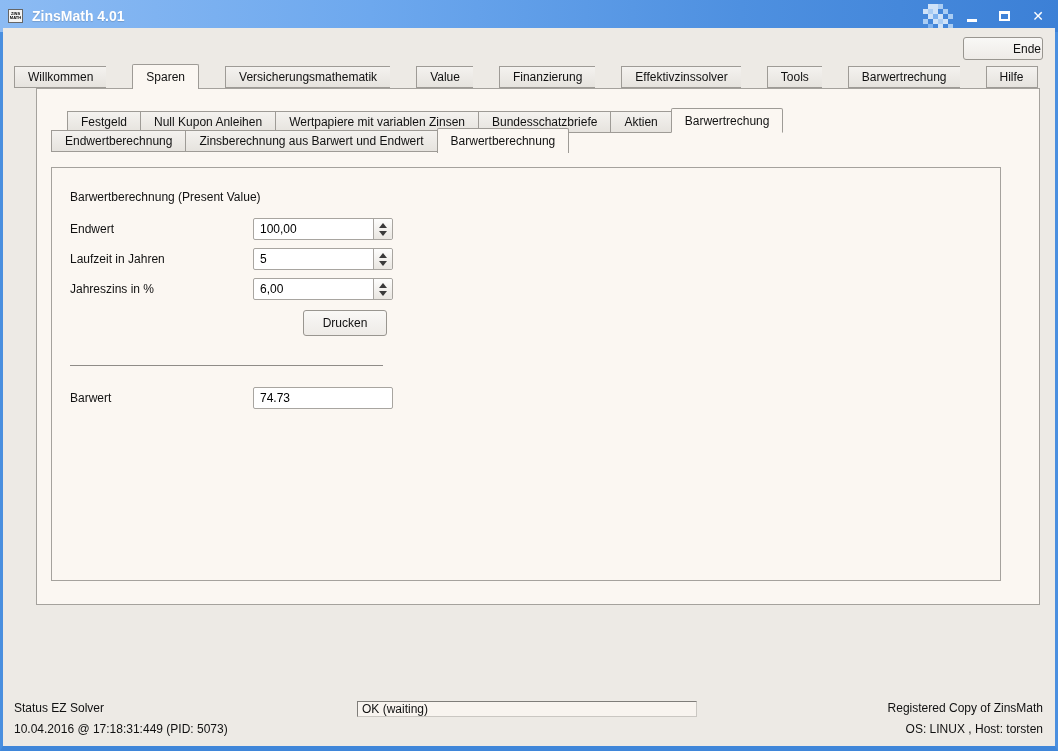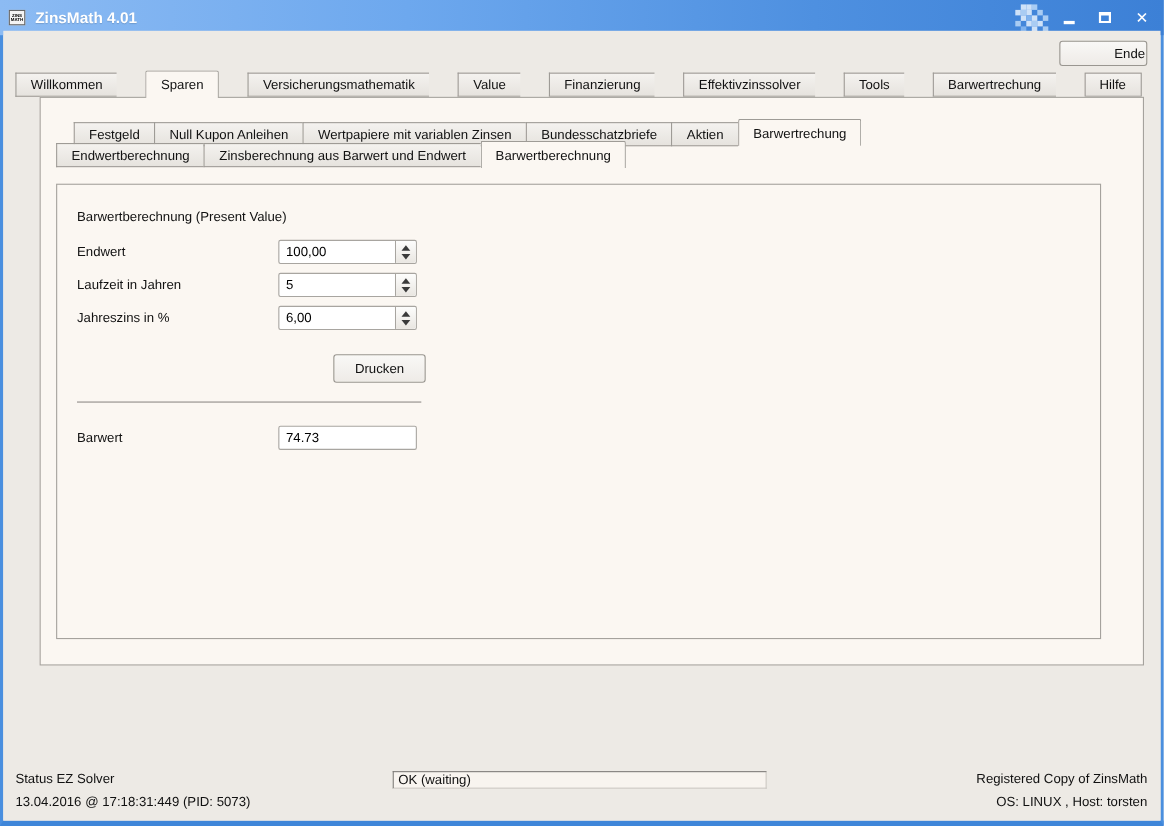--- a/index.html
+++ b/index.html
@@ -64,30 +64,30 @@
   .outer-pane { position:absolute; left:33px; top:60px; width:1004px; height:517px; }
   .sub-tabrow { position:absolute; left:2px; top:18px; height:26px;padding-left:28px; }
   .sub-tabrow .tab.selected { margin-bottom:0; border-bottom:1px solid transparent; }
   .inner-tabrow { position:absolute; left:14px; top:38px; height:25px; }
   .inner-pane { position:absolute; left:14px; top:78px; width:950px; height:414px; }
 
   
   .form-heading { position:absolute; left:18px; top:22px; font-size:12px; }
   .form-row { position:absolute; left:0; height:22px; width:100%; }
   .form-row .row-label { position:absolute; left:18px; top:4px; }
-  .field { position:absolute; left:201px; top:0; width:126px; height:22px;
+  .field { position:absolute; left:201px; top:0; width:140px; height:22px;
            background:#fff; border:1px solid #a8a5a0; border-radius:2px; display:flex; }
   .field input { flex:1 1 auto; border:0; outline:none; background:transparent; font:12px "Liberation Sans","DejaVu Sans",sans-serif; padding-left:6px; min-width:0; }
   .spin { flex:0 0 19px; border-left:1px solid #a8a5a0; background:linear-gradient(#fdfdfc,#e9e6e1);
           display:flex; flex-direction:column; align-items:center; justify-content:center; gap:3px;
           border-top-right-radius:2px; border-bottom-right-radius:2px; }
   .arrow-up { width:0; height:0; border-left:4px solid transparent; border-right:4px solid transparent; border-bottom:5px solid #3a3a3a; }
   .arrow-down { width:0; height:0; border-left:4px solid transparent; border-right:4px solid transparent; border-top:5px solid #3a3a3a; }
   .row-endwert { top:50px; } .row-laufzeit { top:80px; } .row-zins { top:110px; }
-  .drucken-btn { position:absolute; left:251px; top:154px; width:84px; height:26px; }
+  .drucken-btn { position:absolute; left:251px; top:142px; width:84px; height:26px; }
   .separator { position:absolute; left:18px; top:197px; width:313px; height:1px; background:#8f8c88; }
   .row-barwert { top:219px; }
 
   
   .status-left { position:absolute; left:11px; bottom:6px; line-height:21px; }
   .status-right { position:absolute; right:12px; bottom:6px; line-height:21px; text-align:right; }
   .progress {
     position:absolute; left:354px; top:673px; width:340px; height:16px;
     background:#f8f4ef; border:1px solid; border-color:#7f7d79 #cac7c2 #cac7c2 #7f7d79;
     font-size:12px; line-height:14px; padding-left:4px; overflow:hidden;
@@ -217,21 +217,21 @@
           <span class="row-label">Barwert</span>
           <div class="field">
             <input value="74.73" style="">
           </div>
         </div>
       </div>
     </div>
 
     <div class="status-left">
       <div>Status EZ Solver</div>
-      <div>13.04.2016 @ 17:18:31:449 (PID: 5073)</div>
+      <div>10.04.2016 @ 17:18:31:449 (PID: 5073)</div>
     </div>
 
     <div class="progress">OK (waiting)</div>
 
     <div class="status-right">
       <div>Registered Copy of ZinsMath</div>
       <div>OS: LINUX , Host: torsten</div>
     </div>
 
   </div>

